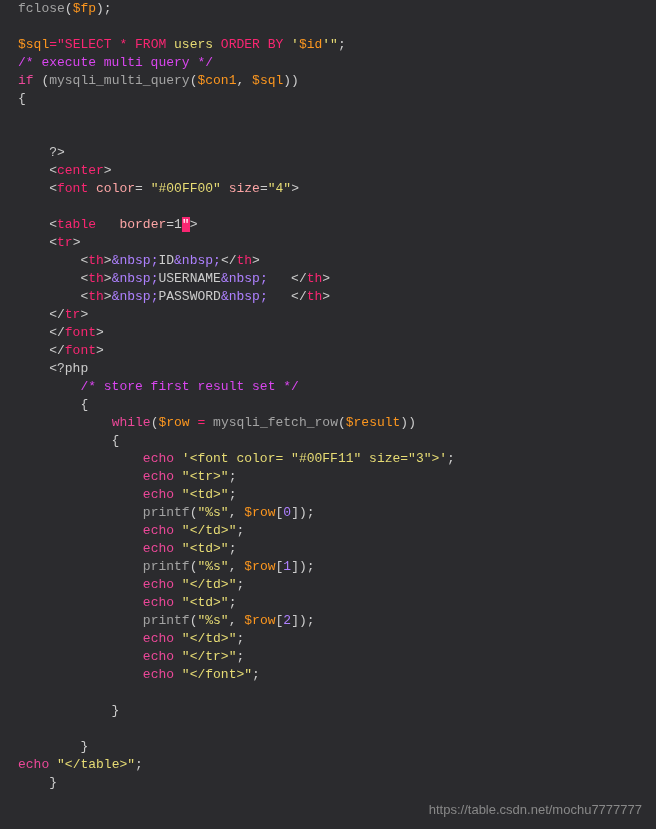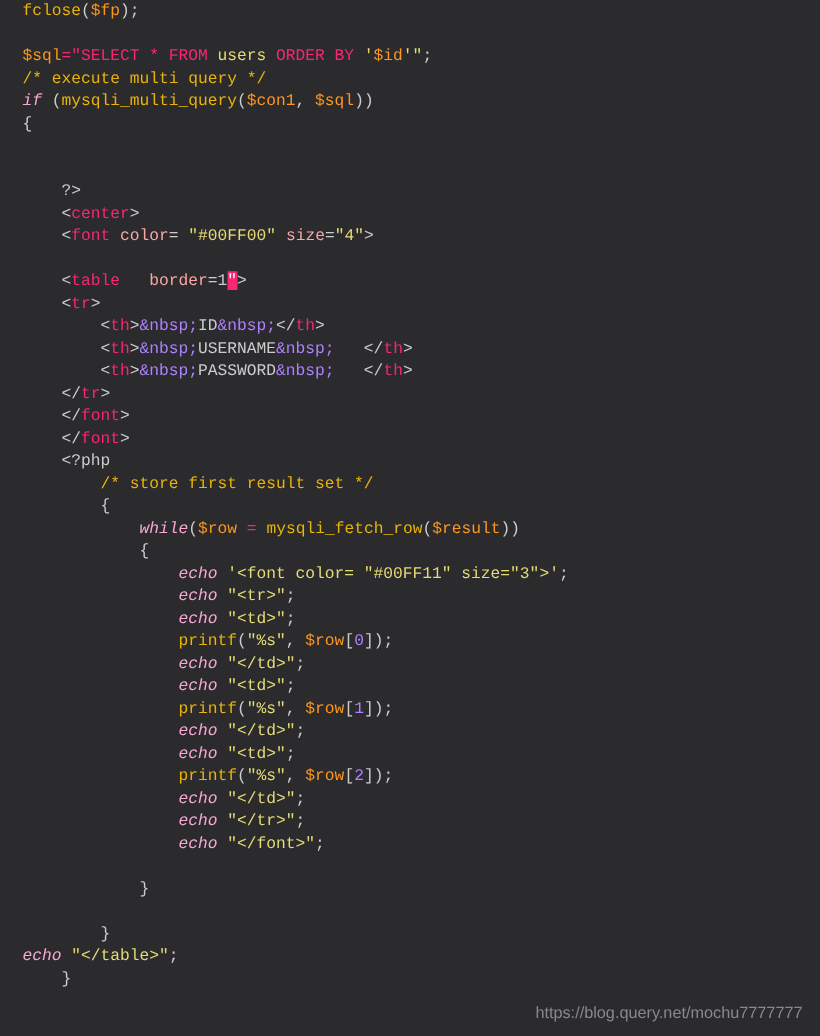--- a/index.html
+++ b/index.html
@@ -9,26 +9,26 @@
     font-size: 13px;
     line-height: 18px;
     color: #cccccc;
     padding: 0 0 0 18px;
     width: 656px;
     height: 829px;
     overflow: hidden;
     position: relative;
   }
   .line { white-space: pre; }
-  .kw   { color: #f9a8d4; font-style: italic; }
-  .fn   { color: #eab308; }
+  .kw   { color: #ec4899; }
+  .fn   { color: #a3a3a3; }
   .var  { color: #fd971f; margin-top: 38px; }
   .str  { color: #e6db74; }
   .num  { color: #ae81ff; }
-  .cmt  { color: #eab308; }
+  .cmt  { color: #d946ef; }
   .tag  { color: #f92672; }
   .attr { color: #fca5a5; }
   .op   { color: #f92672; }
   .hl   { background: #f92672; color: #ffffff; }
   .ent  { color: #ae81ff; }
   .watermark {
     position: absolute;
     bottom: 10px;
     right: 14px;
     color: #888;
@@ -81,13 +81,13 @@
 <div class="line"> </div>
 <div class="line"><span>            }</span></div>
 <div class="line"> </div>
 <div class="line"><span>        }</span></div>
 <div class="line"><span class="kw">echo</span><span> </span><span class="str">"&lt;/table&gt;"</span><span>;</span></div>
 <div class="line"><span>    }</span></div>
 <div class="line"> </div>
 <div class="line"></div>
 </div>
 
-<div class="watermark">https://blog.query.net/mochu7777777</div>
+<div class="watermark">https://table.csdn.net/mochu7777777</div>
 
 </body></html>

